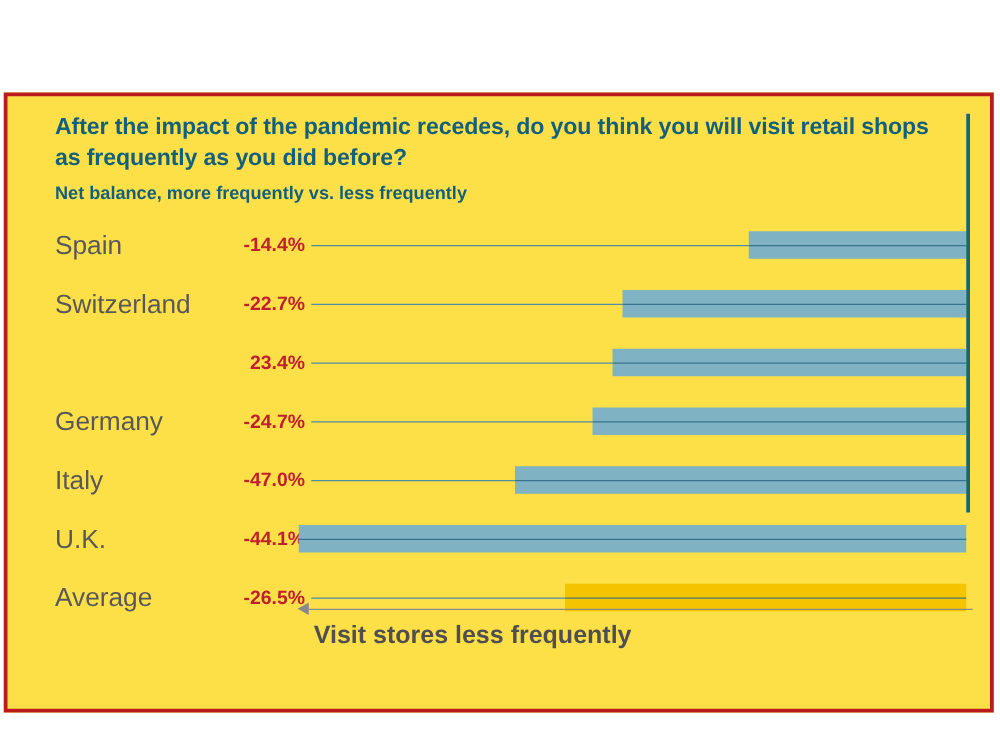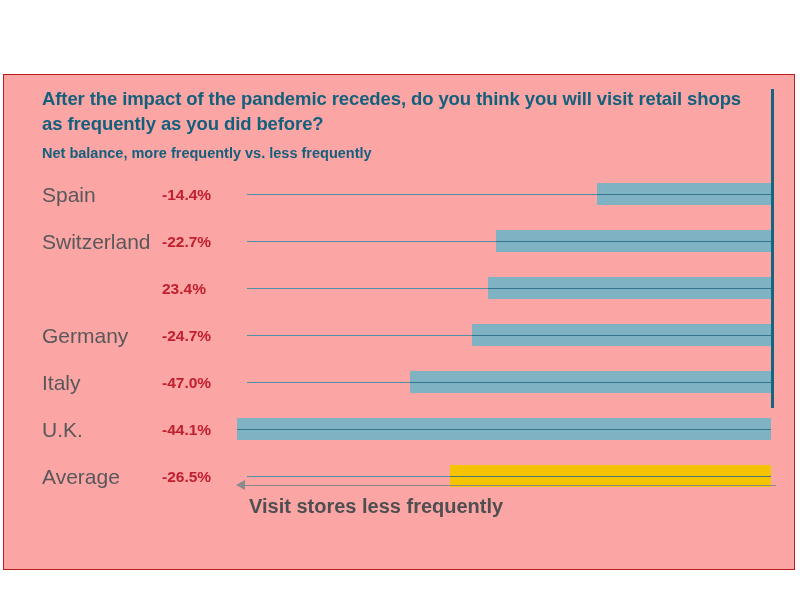--- a/index.html
+++ b/index.html
@@ -15,22 +15,22 @@
     overflow: hidden;
   }
 
   #card {
     position: absolute;
     left: 3px;
     top: 74px;
     width: 792px;
     height: 496px;
     box-sizing: border-box;
-    border: 1px solid #b91c1c;
-    background: #fca5a5;
+    border: 3px solid #b91c1c;
+    background: #fde047;
   }
 
   
   #header {
     position: absolute;
     left: 38px;
     top: 12px;
     width: 710px;
   }
   #chart-title {
@@ -81,21 +81,21 @@
   .row-value {
     position: absolute;
     left: 158px;
     top: 0;
     width: 80px;
     height: 47px;
     line-height: 47px;
     color: #c0202e;
     font-size: 15.5px;
     font-weight: bold;
-    text-align: left;
+    text-align: right;
     white-space: nowrap;
   }
 
   .connector {
     position: absolute;
     height: 1px;
     background: #4e8ea3;
     top: 23px;
   }
 

